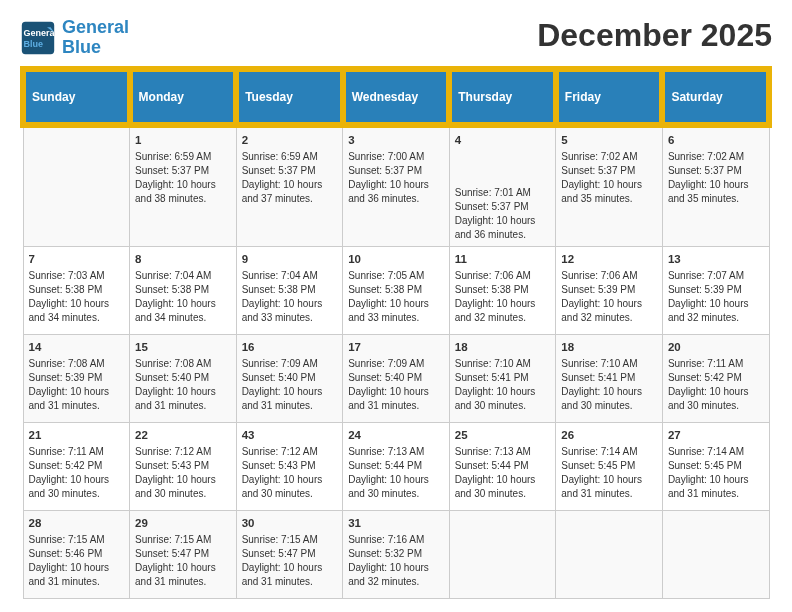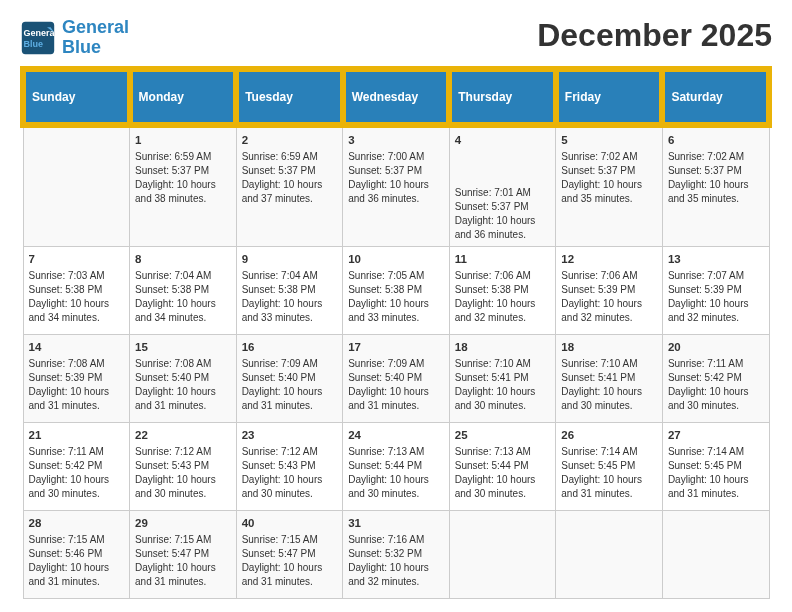--- a/index.html
+++ b/index.html
@@ -284,21 +284,21 @@
 and 30 minutes.</div>
           </td>
           <td>
             <span class="day-num">22</span>
             <div class="cell-info" style="white-space: pre-line;">Sunrise: 7:12 AM
 Sunset: 5:43 PM
 Daylight: 10 hours
 and 30 minutes.</div>
           </td>
           <td>
-            <span class="day-num">23</span>
+            <span class="day-num">43</span>
             <div class="cell-info" style="white-space: pre-line;">Sunrise: 7:12 AM
 Sunset: 5:43 PM
 Daylight: 10 hours
 and 30 minutes.</div>
           </td>
           <td>
             <span class="day-num">24</span>
             <div class="cell-info" style="white-space: pre-line;">Sunrise: 7:13 AM
 Sunset: 5:44 PM
 Daylight: 10 hours
@@ -335,21 +335,21 @@
 and 31 minutes.</div>
           </td>
           <td>
             <span class="day-num">29</span>
             <div class="cell-info" style="white-space: pre-line;">Sunrise: 7:15 AM
 Sunset: 5:47 PM
 Daylight: 10 hours
 and 31 minutes.</div>
           </td>
           <td>
-            <span class="day-num">40</span>
+            <span class="day-num">30</span>
             <div class="cell-info" style="white-space: pre-line;">Sunrise: 7:15 AM
 Sunset: 5:47 PM
 Daylight: 10 hours
 and 31 minutes.</div>
           </td>
           <td>
             <span class="day-num">31</span>
             <div class="cell-info" style="white-space: pre-line;">Sunrise: 7:16 AM
 Sunset: 5:32 PM
 Daylight: 10 hours

